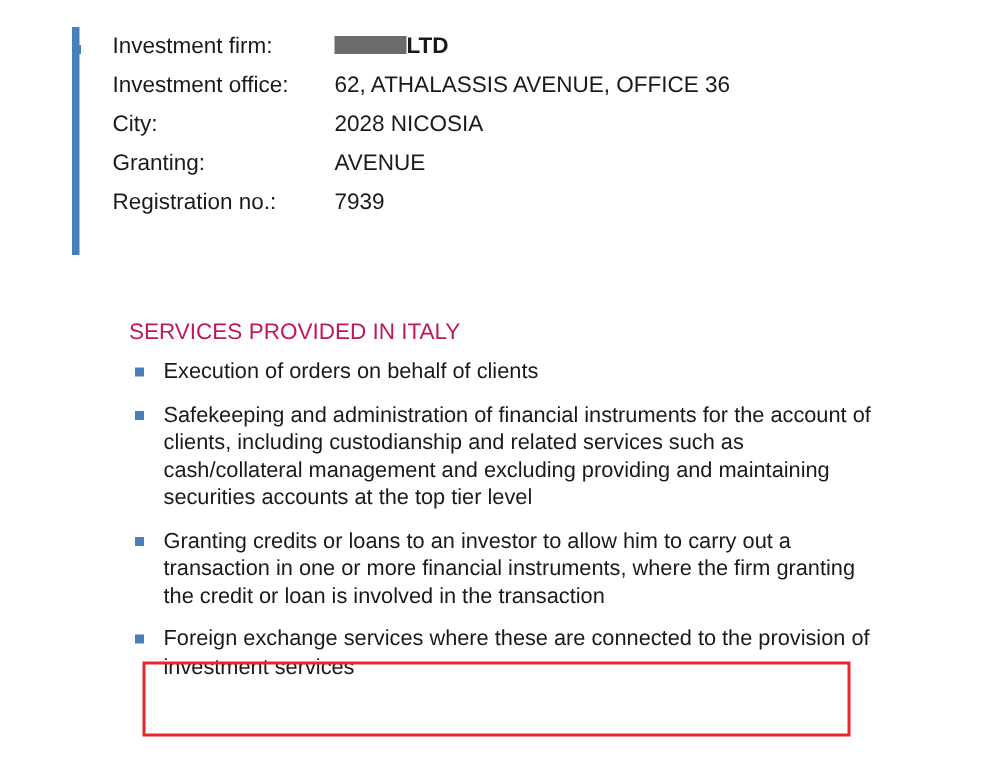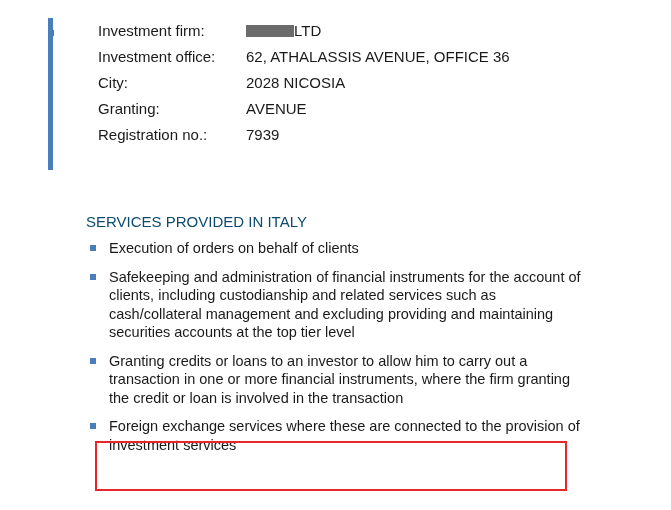--- a/index.html
+++ b/index.html
@@ -33,21 +33,21 @@
   }
   .blue-square {
     position: absolute;
     left: 0px;
     top: 12px;
     width: 6px;
     height: 6px;
     background: #4a7ebb;
   }
   .firm-table {
-    margin-left: 45px;
+    margin-left: 22px;
     border-collapse: collapse;
     font-size: 15px;
   }
   .firm-table td {
     padding: 4px 0 5px 0;
     vertical-align: baseline;
     white-space: nowrap;
     color: #1a1a1a;
   }
   .firm-table td.label {
@@ -55,33 +55,33 @@
     width: 132px;
   }
   .redacted {
     display: inline-block;
     width: 48px;
     height: 12px;
     background: #6b6b6b;
     vertical-align: -1px;
   }
   .bold {
-    font-weight: normal;
+    font-weight: bold;
   }
 
   
   .services {
     position: absolute;
     left: 86px;
     top: 213px;
     width: 500px;
   }
   .services-title {
     font-size: 15px;
-    color: #0c4a6e;
+    color: #be185d;
     margin-bottom: 9px;
   }
   ul.svc-list {
     list-style: none;
     margin: 0;
     padding: 0;
   }
   ul.svc-list li {
     position: relative;
     padding-left: 23px;

